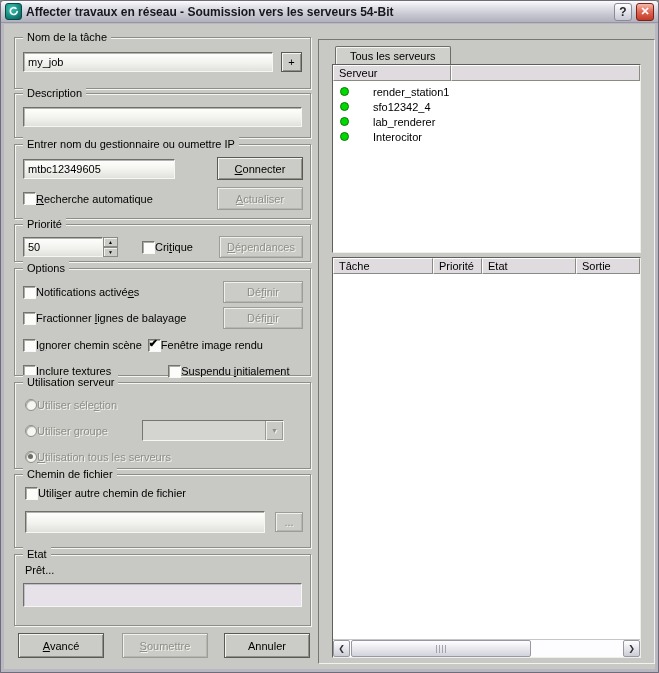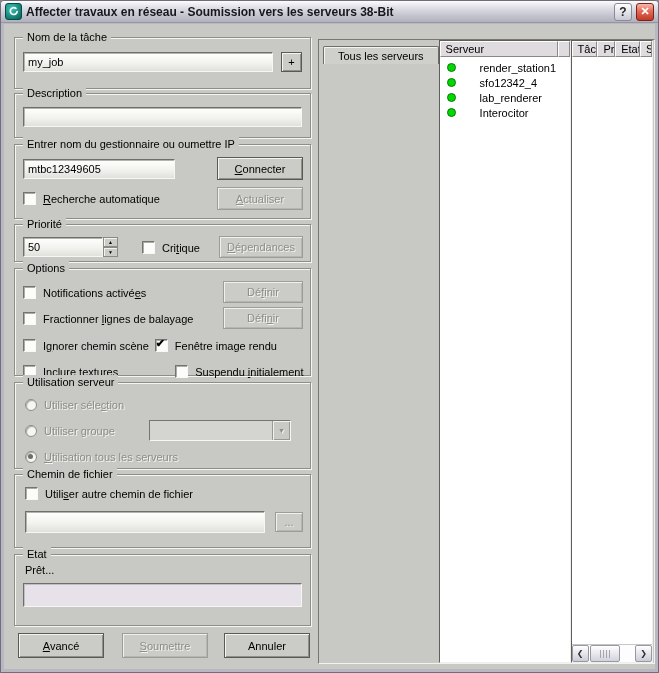--- a/index.html
+++ b/index.html
@@ -14,37 +14,37 @@
   .client{position:absolute;top:23px;left:3px;right:3px;bottom:3px;background:#c8c8c4}
 
   .grp{position:absolute;left:10px;width:297px;border:1px solid #8e8e88;box-shadow:inset 1px 1px 0 #f5f5f1,1px 1px 0 #f5f5f1;box-sizing:border-box}
   .legend{position:absolute;top:-8px;left:8px;background:#c8c8c4;padding:0 4px;line-height:15px;white-space:nowrap}
 
   .tfield{background:linear-gradient(180deg,#ffffff 0%,#f2f2ee 55%,#e0e0dc 100%);border:1px solid;border-color:#6f6f69 #f6f6f2 #f6f6f2 #6f6f69;box-shadow:inset 1px 1px 0 #b4b4ae;padding:0 4px;font:11px "Liberation Sans",sans-serif;color:#000;box-sizing:border-box;height:20px}
   input.tfield{outline:none}
   .btn{display:flex;align-items:center;justify-content:center;background:#cbcbc7;border:1px solid #5a5a52;box-shadow:inset 1px 1px 0 #f4f4f0,inset -1px -1px 0 #90908a;font:11px "Liberation Sans",sans-serif;color:#000;box-sizing:border-box;cursor:default;white-space:nowrap}
   .btn.dis{border-color:#9d9d97;color:#8e8e88;text-shadow:1px 1px 0 #f4f4f0;box-shadow:inset 1px 1px 0 #f0f0ec,inset -1px -1px 0 #b6b6b0}
 
-  .cbrow{display:flex;align-items:flex-end;gap:7px;white-space:nowrap}
+  .cbrow{display:flex;align-items:center;gap:0;white-space:nowrap}
   .cb{width:13px;height:13px;flex:0 0 13px;background:#fcfcfa;border:1px solid;border-color:#74746d #f8f8f4 #f8f8f4 #74746d;box-shadow:inset 1px 1px 0 #acaca6;box-sizing:border-box;position:relative}
   .cb .mark{display:none;position:absolute;left:0px;top:-3px;font-size:11px;font-weight:bold;color:#000}
   .cb.on .mark{display:block}
   .rad{width:12px;height:12px;flex:0 0 12px;border-radius:50%;background:#f6f6f2;border:1px solid #8e8e88;box-shadow:inset 1px 1px 1px #a8a8a2;box-sizing:border-box;position:relative}
   .rad.on::after{content:"";position:absolute;left:2px;top:2px;width:5px;height:5px;border-radius:50%;background:#6e6e68}
   .dis-label{color:#8e8e88;text-shadow:1px 1px 0 #f4f4f0}
 
   .spin{display:flex;align-items:stretch}
   .spinbtns{width:15px;height:20px;display:flex;flex-direction:column;box-sizing:border-box}
   .spinbtn{flex:1;display:flex;align-items:center;justify-content:center;font-size:5px;line-height:5px;color:#000;background:#cbcbc7;border:1px solid #8a8a84;box-shadow:inset 1px 1px 0 #f2f2ee;box-sizing:border-box}
 
   .combo{display:flex;height:21px;border:1px solid;border-color:#76766f #f6f6f2 #f6f6f2 #76766f;background:#d4d4d0;box-sizing:border-box}
   .combo .cbody{flex:1}
   .combo .cbtn{width:17px;background:#c9c9c5;border-left:1px solid #9a9a94;box-shadow:inset 1px 1px 0 #f0f0ec,inset -1px -1px 0 #9a9a94;display:flex;align-items:center;justify-content:center;color:#8e8e88;font-size:7px;text-shadow:1px 1px 0 #f0f0ec}
 
-  .right-panel{position:absolute;left:314px;top:15px;width:337px;height:625px;box-sizing:border-box;border:1px solid;border-color:#777771 #f2f2ee #f2f2ee #777771;background:#c8c8c4;display:flex;flex-direction:row;padding:0 1px}
+  .right-panel{position:absolute;left:314px;top:15px;width:337px;height:625px;box-sizing:border-box;border:1px solid;border-color:#777771 #f2f2ee #f2f2ee #777771;background:#c8c8c4;display:flex;flex-direction:column;padding:0 13px}
   .tab-row{height:24px;display:flex;align-items:flex-end}
   .tab{height:18px;margin-left:3px;padding:0 14px;min-width:100px;background:#cfcfcb;border:1px solid #6e6e68;border-bottom:none;border-radius:2px 2px 0 0;box-shadow:inset 1px 1px 0 #f4f4f0;box-sizing:border-box;display:flex;align-items:center;justify-content:center}
   .listbox{background:#fff;border:1px solid;border-color:#5f5f59 #eeeeea #eeeeea #5f5f59;display:flex;flex-direction:column;overflow:hidden}
   .hdr-row{display:flex;background:#ec4899}
   .hdrcell{background:#dfdbdf;border:1px solid;border-color:#ffffff #8a8a84 #8a8a84 #ffffff;box-sizing:border-box;height:16px;display:flex;align-items:center;padding:0 5px;white-space:nowrap;overflow:hidden}
   .srv-body{height:168px;overflow:hidden;padding-top:3px}
   .srv-item{height:15px;display:flex;align-items:center;gap:24px;padding-left:7px}
   .dot{width:9px;height:9px;border-radius:50%;border:1px solid #0a7a0a;box-sizing:border-box}
   .panel-gap{height:4px}
   .jobs-box{flex:1;display:flex;flex-direction:column}
@@ -62,21 +62,21 @@
 </head>
 <body>
 
 <div class="window">
   <div class="titlebar">
     <span class="app-icon">
       <svg width="11" height="11" viewBox="0 0 16 16">
           <path d="M11.5 3.5a5 5 0 1 0 1.8 4.6" stroke="#ffffff" stroke-width="2.4" fill="none" stroke-linecap="round"></path>
         </svg>
     </span>
-    <span class="title-text">Affecter travaux en réseau - Soumission vers les serveurs 38-Bit</span>
+    <span class="title-text">Affecter travaux en réseau - Soumission vers les serveurs 54-Bit</span>
     <span class="tb-btn tb-help">
         <span>?</span>
       </span>
     <span class="tb-btn tb-close">
         <span>✕</span>
       </span>
   </div>
 
   <div class="client">
 

